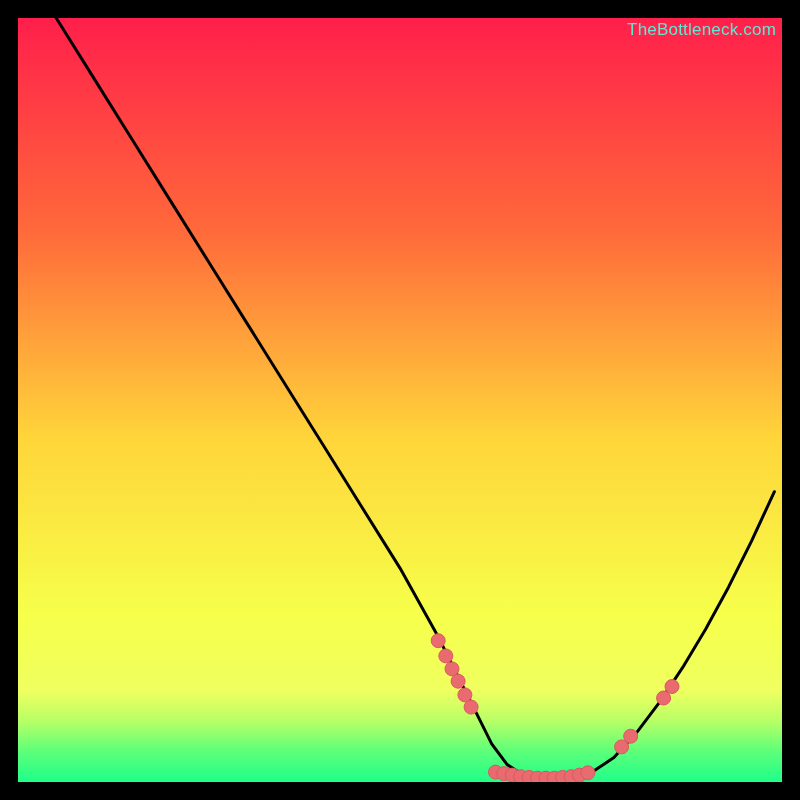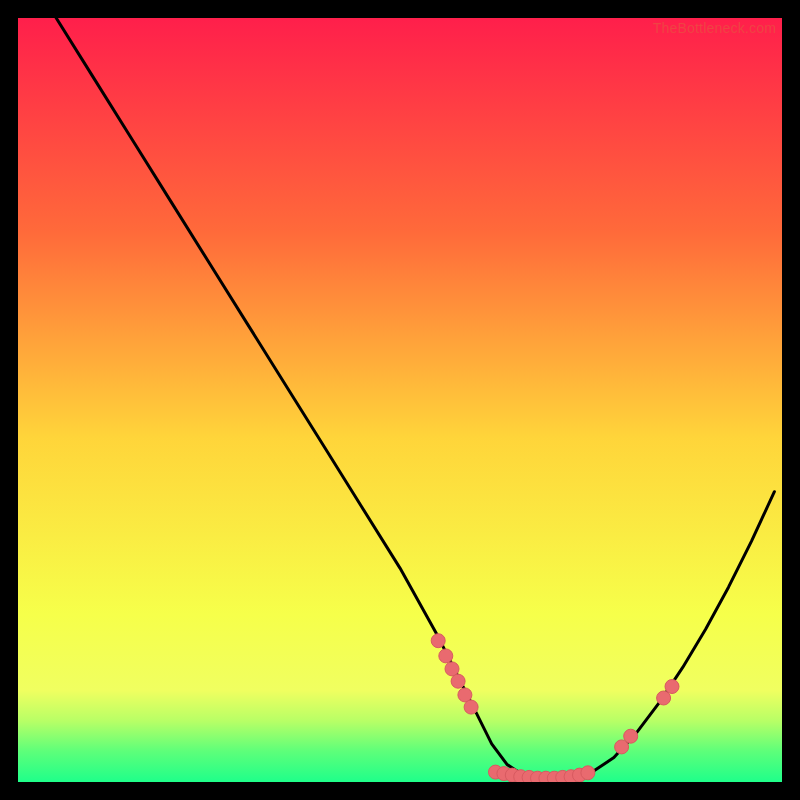--- a/index.html
+++ b/index.html
@@ -23,22 +23,22 @@
     position: absolute;
     left: 0;
     top: 0;
     width: 764px;
     height: 764px;
   }
   .watermark {
     position: absolute;
     top: 2px;
     right: 6px;
-    color: #ef4444;
-    font-size: 14px;
+    color: #5eead4;
+    font-size: 17px;
     font-weight: 500;
     letter-spacing: 0.2px;
     user-select: none;
   }
   svg { display: block; }
 </style>
 </head>
 <body>
 
 <div class="frame">

